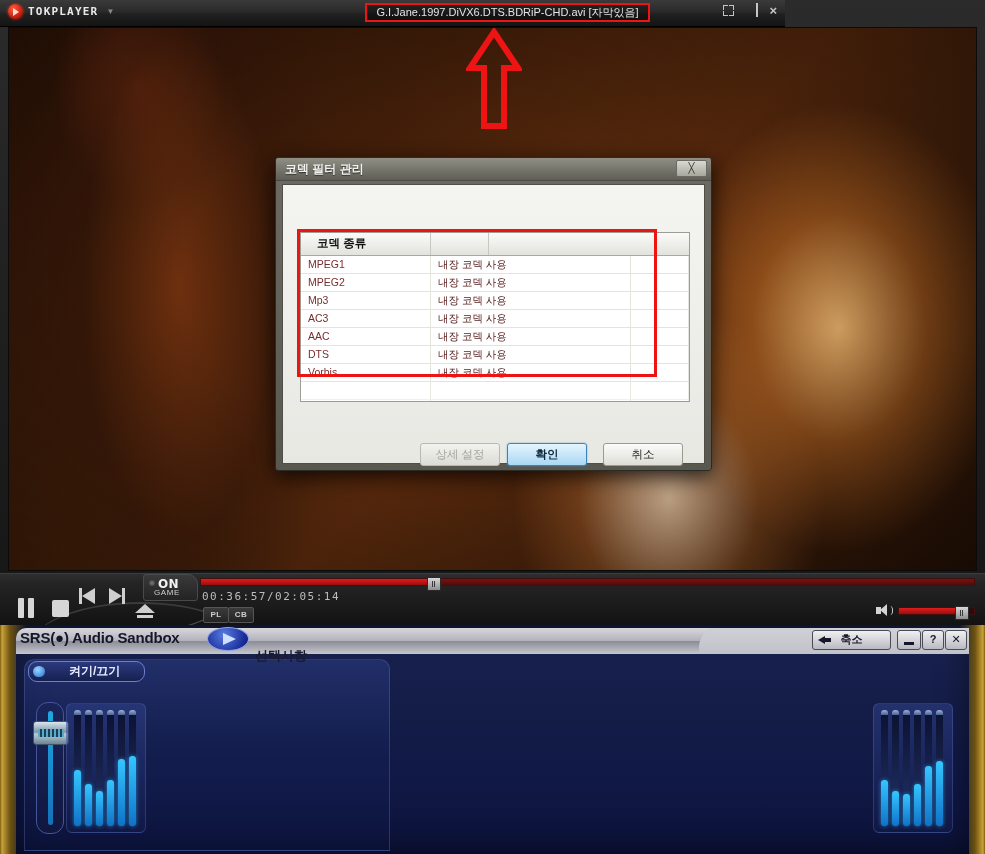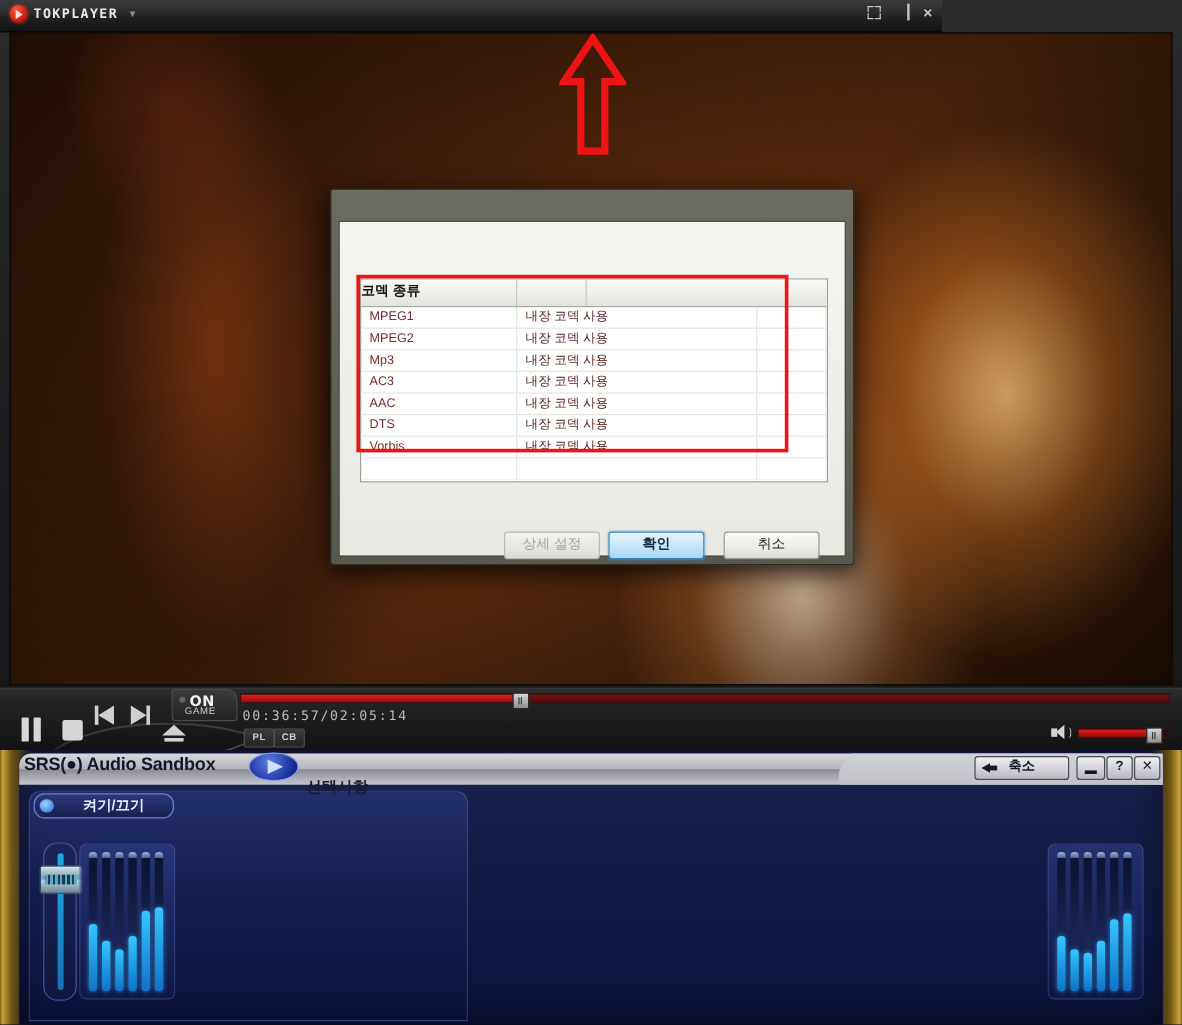--- a/index.html
+++ b/index.html
@@ -151,21 +151,21 @@
      background:linear-gradient(180deg,#fbfbfa,#dedeD8);border:1px solid #9a9a92;border-radius:3px;}
   .tab.active{background:linear-gradient(180deg,#cfe8fb,#8ec8f0);border-color:#3a84bb;color:#0a2a45;font-weight:bold;}
 
   #red-box{position:absolute;left:14px;top:44px;width:360px;height:148px;
      border:3px solid #ef1414;box-sizing:border-box;pointer-events:none;z-index:5;}
 
   #grid{position:absolute;left:17px;top:47px;width:390px;height:170px;
      background:#fff;border:1px solid #9d9d96;box-sizing:border-box;overflow:hidden;}
   #grid .hdr{display:flex;height:22px;
      background:linear-gradient(180deg,#fafaf8,#e3e3dd);border-bottom:1px solid #a9a9a2;}
-  #grid .hdr div{font-size:11.5px;color:#111;font-weight:bold;line-height:21px;padding-left:0;
+  #grid .hdr div{font-size:11.5px;color:#111;font-weight:bold;line-height:21px;padding-left:16px;
      border-right:1px solid #c8c8c2;box-sizing:border-box;}
   .col-a{width:130px;} .col-b{width:200px;} .col-c{width:58px;}
   #grid .row{display:flex;height:17px;border-bottom:1px solid #e4e4df;}
   #grid .row div{font-size:10.5px;color:#7a2c2c;line-height:16px;padding-left:7px;
      border-right:1px solid #e4e4df;box-sizing:border-box;overflow:hidden;white-space:nowrap;}
   #grid .row .col-b{color:#5a2020;}
   #grid .pad{height:17px;display:flex;border-bottom:1px solid #f0f0ec;}
   #grid .pad div{border-right:1px solid #e9e9e4;box-sizing:border-box;}
 
   .dbtn{position:absolute;top:258px;height:21px;line-height:20px;text-align:center;font-size:11.5px;
@@ -256,20 +256,23 @@
 
   <div id="player">
 
     <div id="titlebar">
       <div class="tb-logo">
         <span class="tb-logo-mark"></span>
         <span class="tb-logo-text">TOKPLAYER</span>
         <span class="tb-chevron">▼</span>
       </div>
 
+      <div id="title-wrap">
+        <div id="title-text">G.I.Jane.1997.DiVX6.DTS.BDRiP-CHD.avi [자막있음]</div>
+      </div>
 
       <div class="tb-btns">
         <span class="tb-btn ico-full">
             <i></i>
             <i></i>
             <i></i>
             <i></i>
           </span>
         <span class="tb-btn"><span class="ico-min"></span></span>
         <span class="tb-btn"><span class="ico-max"></span></span>
@@ -338,20 +341,24 @@
     <div id="vol">
       <div class="fill" style="width: 82%;"></div>
       <div class="knob" style="left: calc(82% - 6px);">
           <u></u>
           <u></u>
         </div>
     </div>
   </div>
 
   <div id="dlg">
+    <div class="dlg-tb">
+      <div id="dlg-title">코덱 필터 관리</div>
+      <div id="dlg-close">╳</div>
+    </div>
 
     <div id="dlg-body">
 
       <div id="grid">
         <div class="hdr">
           <div class="col-a">코덱 종류</div>
           <div class="col-c"></div>
         </div>
         <div id="grid-rows">
             <div class="row">

